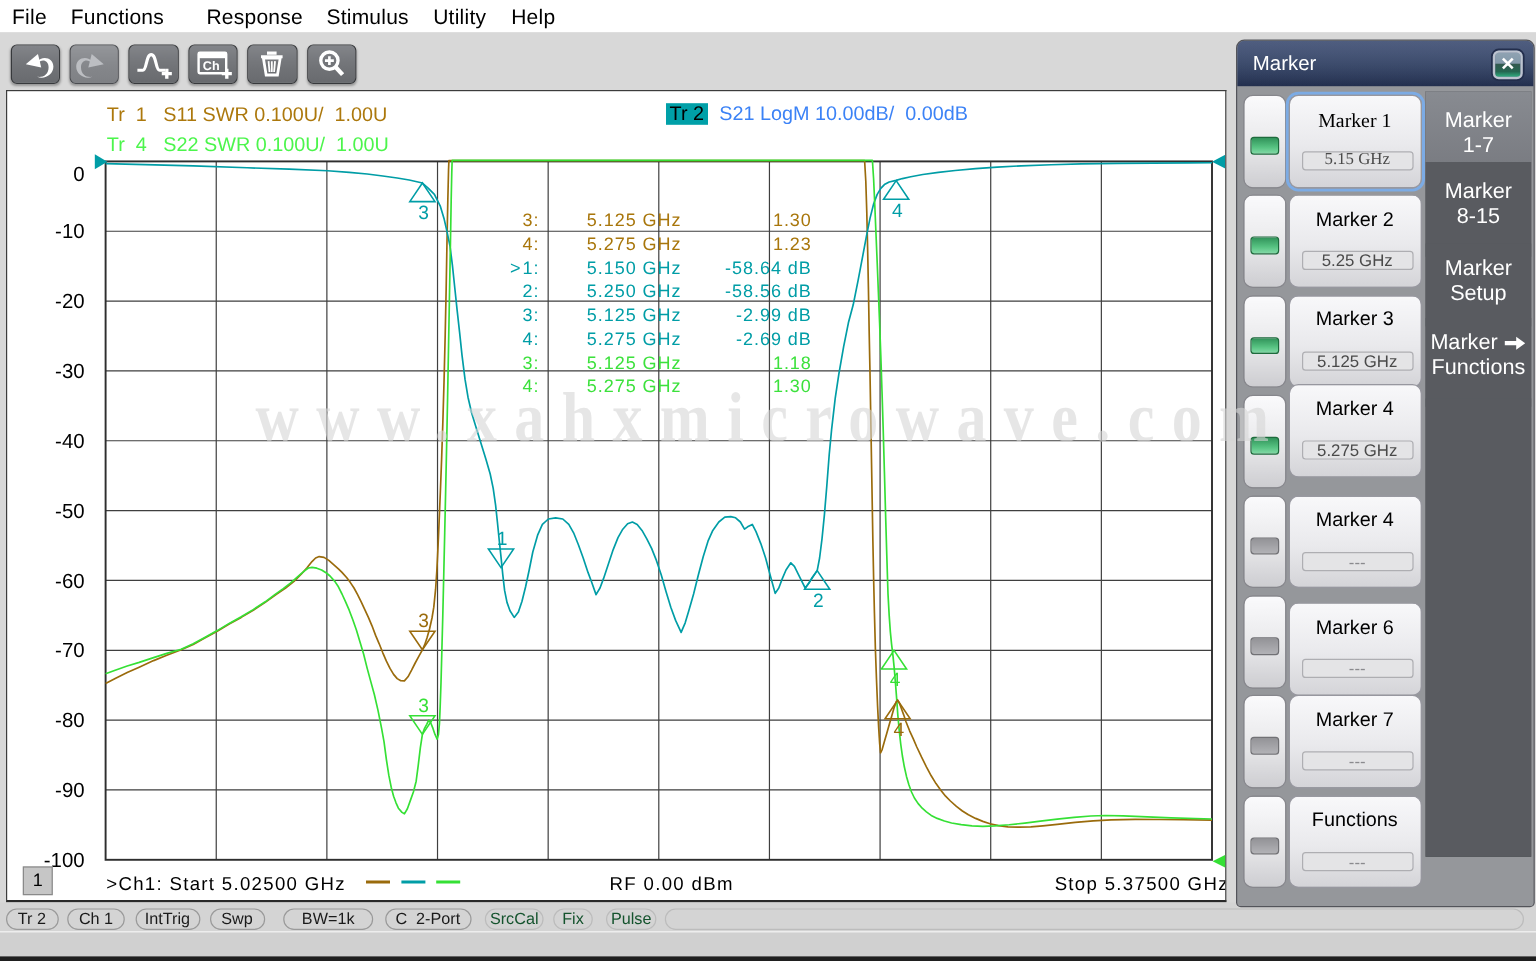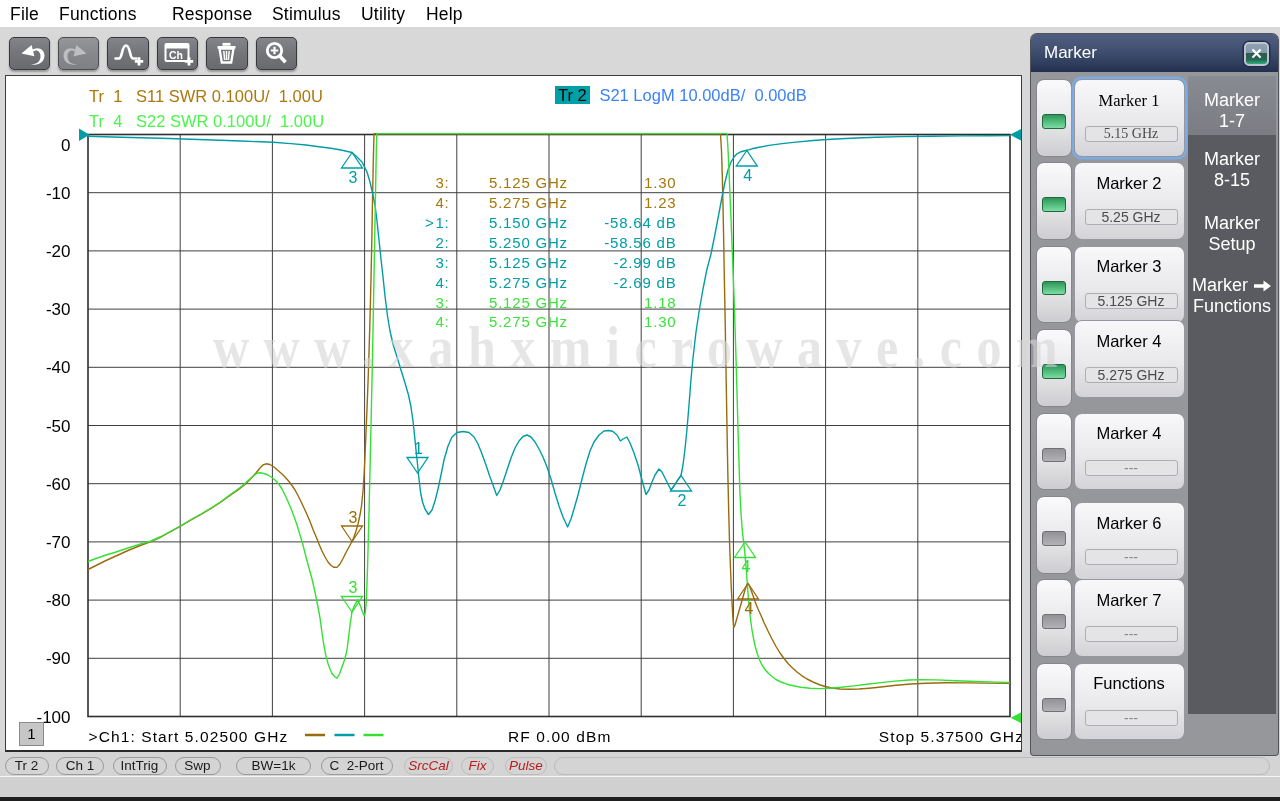--- a/index.html
+++ b/index.html
@@ -18,21 +18,21 @@
   .tbtn svg{position:absolute;left:0;top:0;}
   
   #plotwin{left:5px;top:75px;width:1015px;height:674px;background:#ffffff;border:1px solid #3c3c3c;border-bottom:2.5px solid #2a2a2a;}
   .tlab{position:absolute;font-size:16.5px;white-space:pre;}
   #chbtn{position:absolute;left:13px;top:646px;width:23px;height:22px;background:#c6c6c6;
          border:1px solid #8a8a8a;color:#000;font-size:15px;text-align:center;line-height:22px;}
   
   #statusbar{left:0;top:752px;width:1280px;height:24.5px;background:#d4d4d4;}
   .pill{position:absolute;top:5px;height:15.5px;border:1.5px solid #9a9a9a;border-radius:9px;
         font-size:13.5px;color:#1a1a1a;text-align:center;line-height:16px;white-space:pre;}
-  .pill.dis{border-color:#bcbcbc;color:#b91c1c;font-style:italic;}
+  .pill.dis{border-color:#bcbcbc;color:#14532d;}
   #botband{left:0;top:776px;width:1280px;height:25px;background:#d0d0d0;border-top:1.5px solid #f4f4f4;}
   #botdark{left:0;top:797px;width:1280px;height:4px;background:#1f1f1f;}
   
   #panel{left:1031px;top:34px;width:247px;height:721px;background:#95979b;border-radius:6px 6px 3px 3px;
          box-shadow:0 0 0 1px #53545a;}
   #phead{position:absolute;left:0;top:0;width:247px;height:38px;border-radius:6px 6px 0 0;
          background:linear-gradient(180deg,#51608275 0%,#51608200 100%),linear-gradient(180deg,#4d5b7d 0%,#354464 55%,#232f4e 100%);}
   #phead .t{position:absolute;left:13px;top:9px;color:#fff;font-size:17px;}
   #pclose{position:absolute;left:213px;top:8px;width:21px;height:20px;border-radius:5px;
           background:linear-gradient(180deg,#8fa2b2 0%,#8399aa 44%,#33594f 46%,#256651 78%,#2fae7f 100%);

